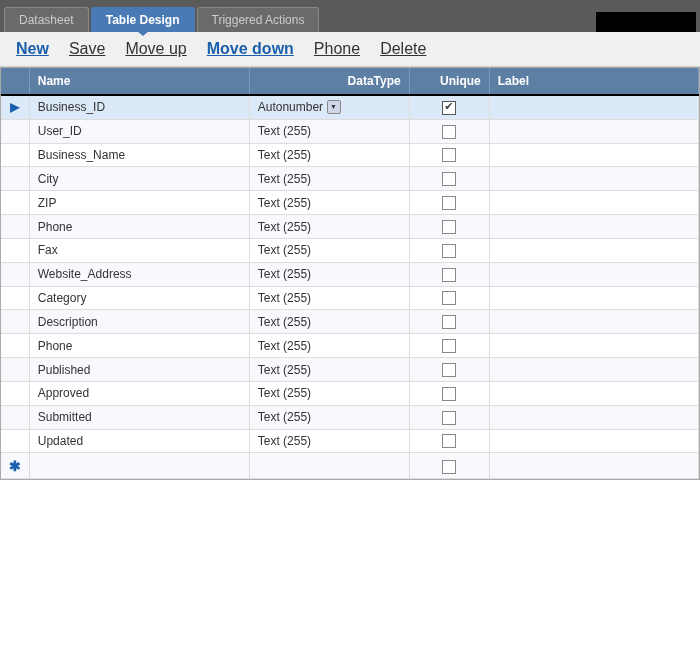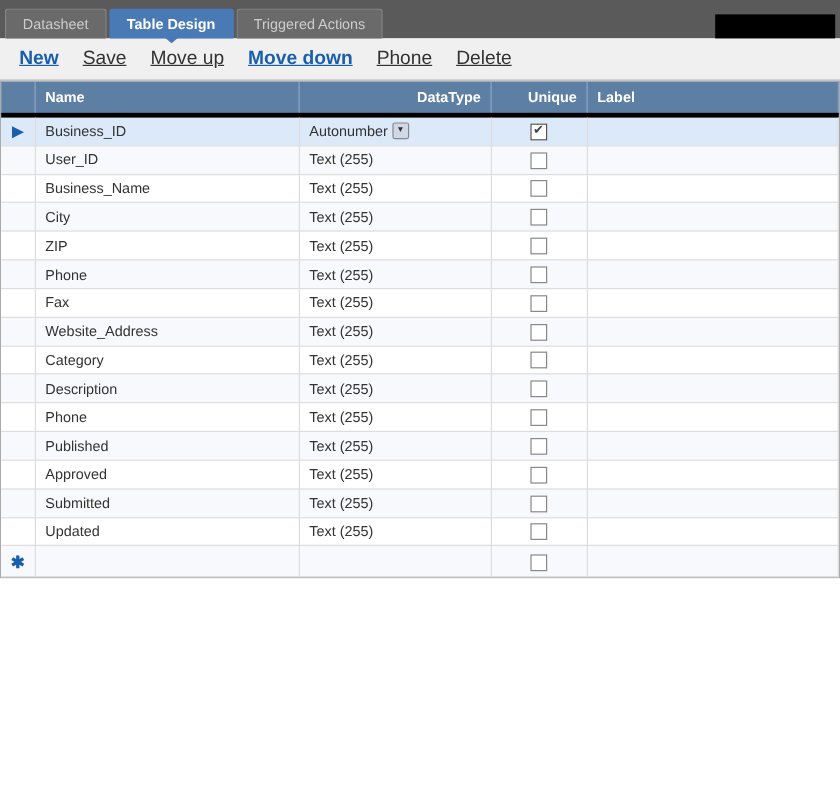--- a/index.html
+++ b/index.html
@@ -92,21 +92,21 @@
       width: 100%;
       border-collapse: collapse;
     }
     thead tr th {
       background: #5c7fa3;
       color: #fff;
       font-weight: bold;
       padding: 6px 8px;
       text-align: left;
       border-right: 1px solid #7a9bbf;
-      border-bottom: 4px solid #000000;
+      border-bottom: 2px solid #000000;
       font-size: 12px;
     }
     thead tr th:first-child {
       width: 20px;
       text-align: center;
     }
     thead tr th:nth-child(2) {
       width: 220px;
     }
     thead tr th:nth-child(3) {

